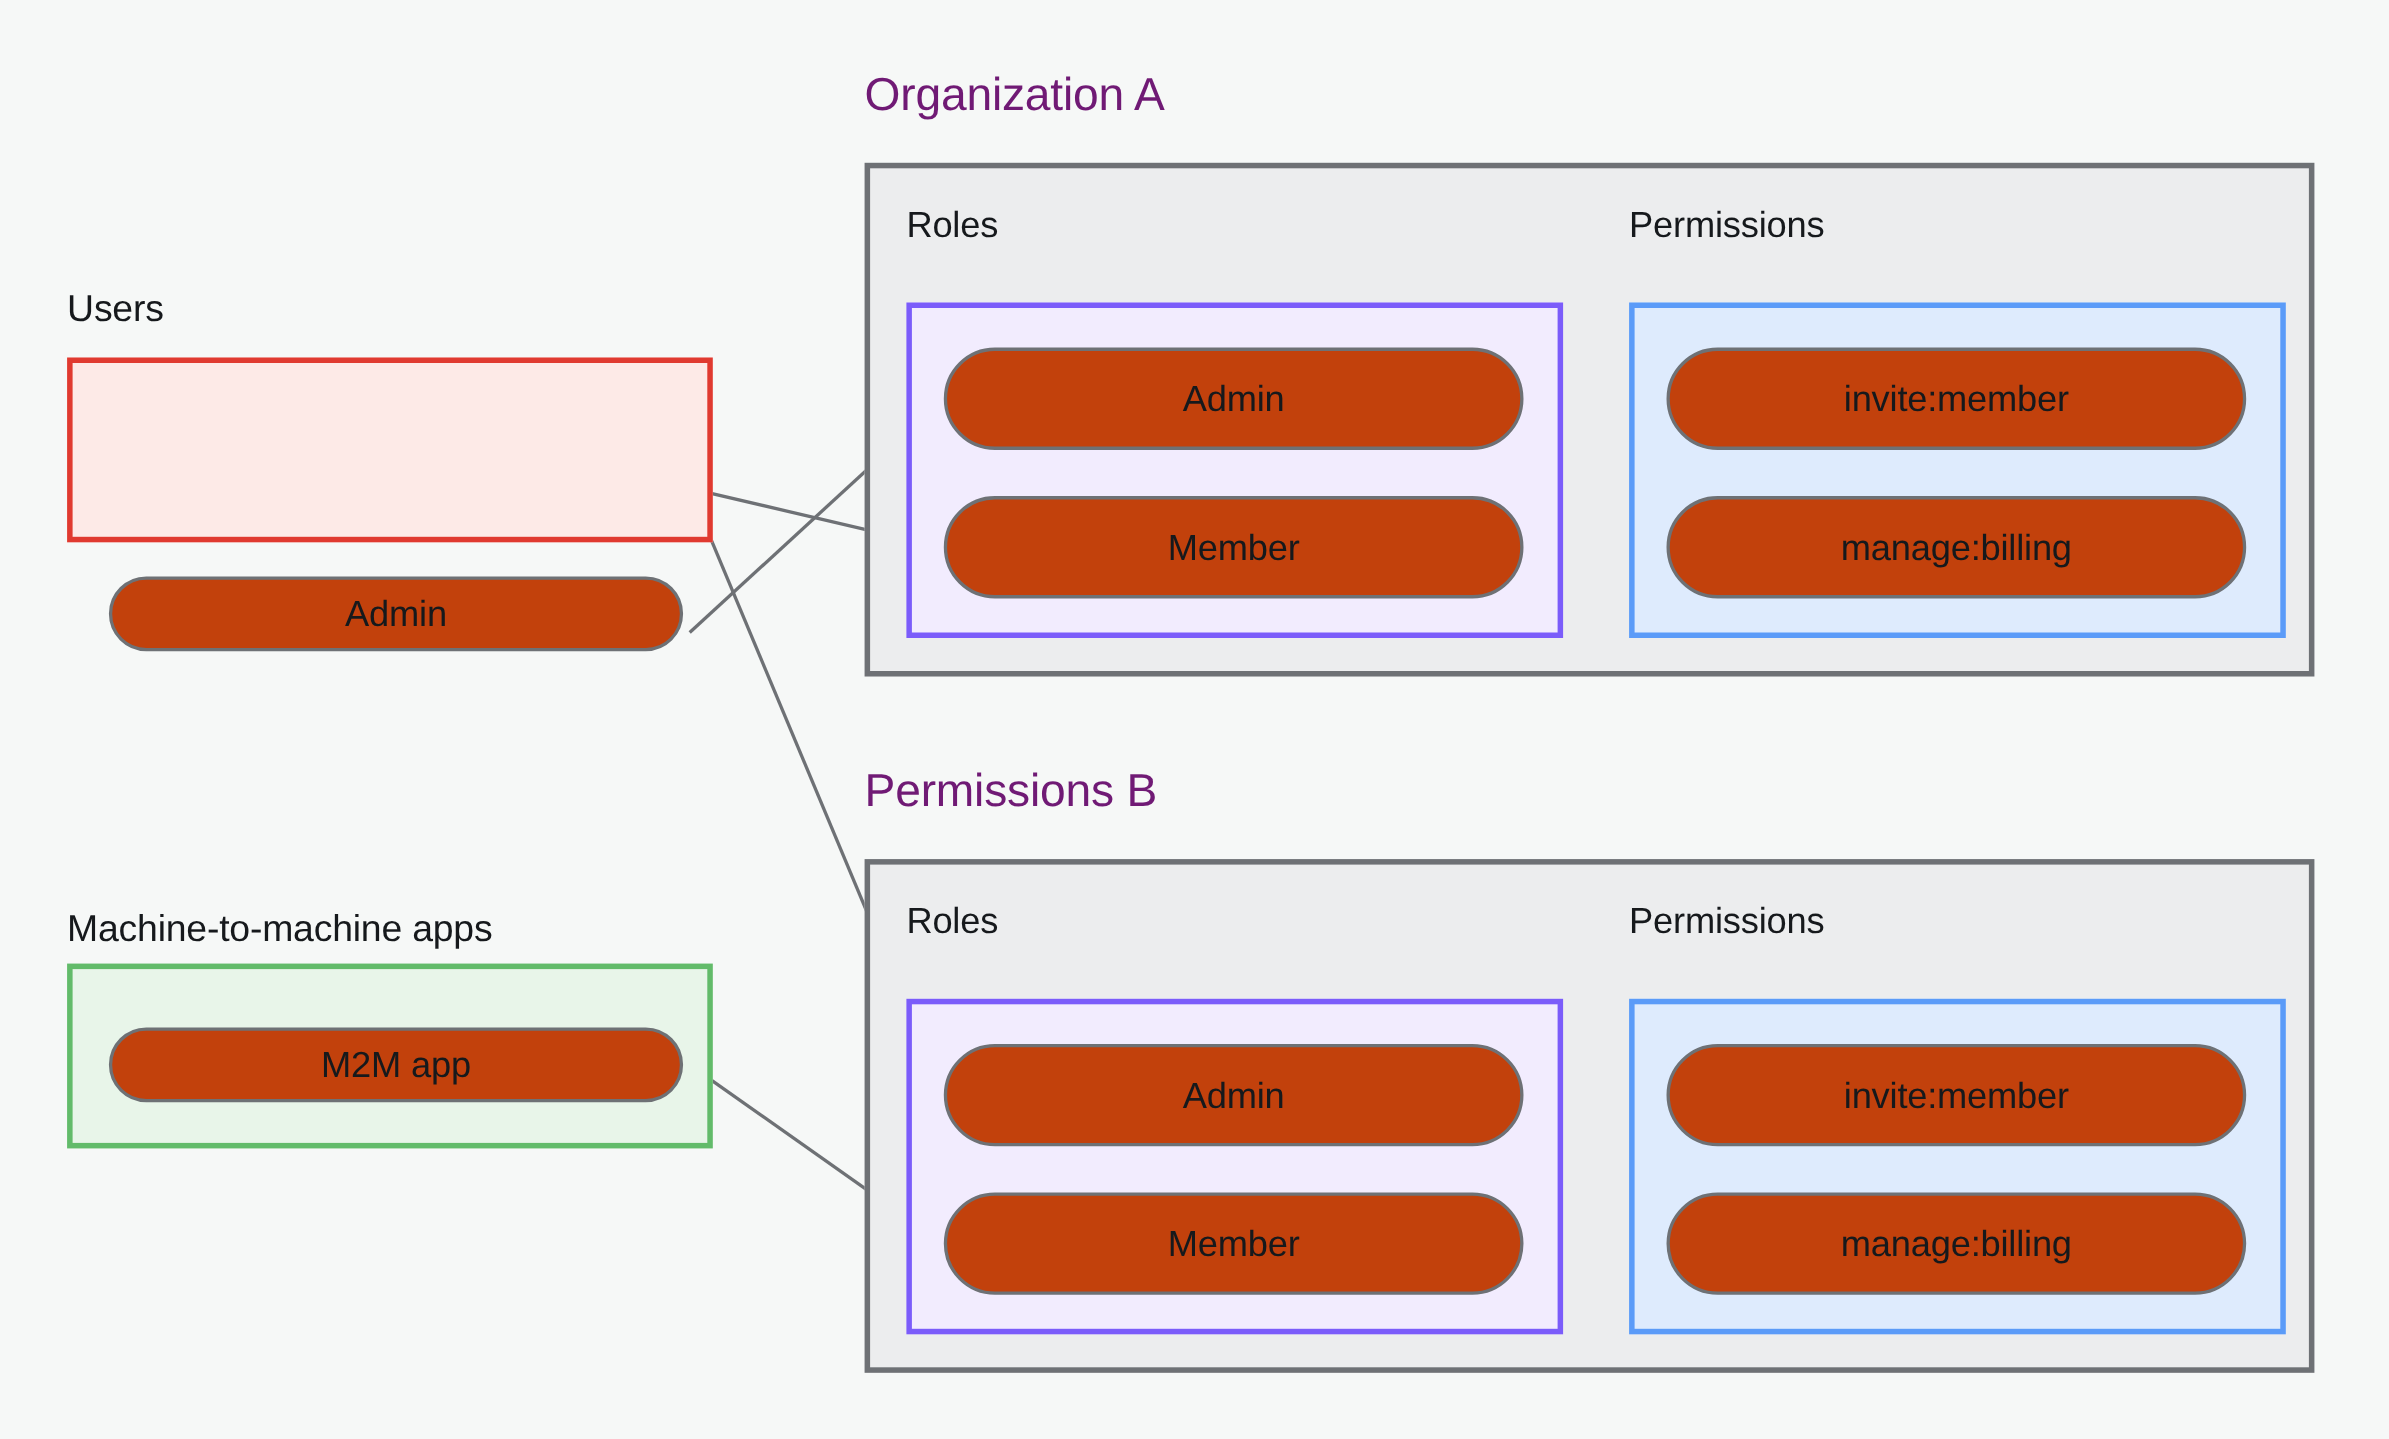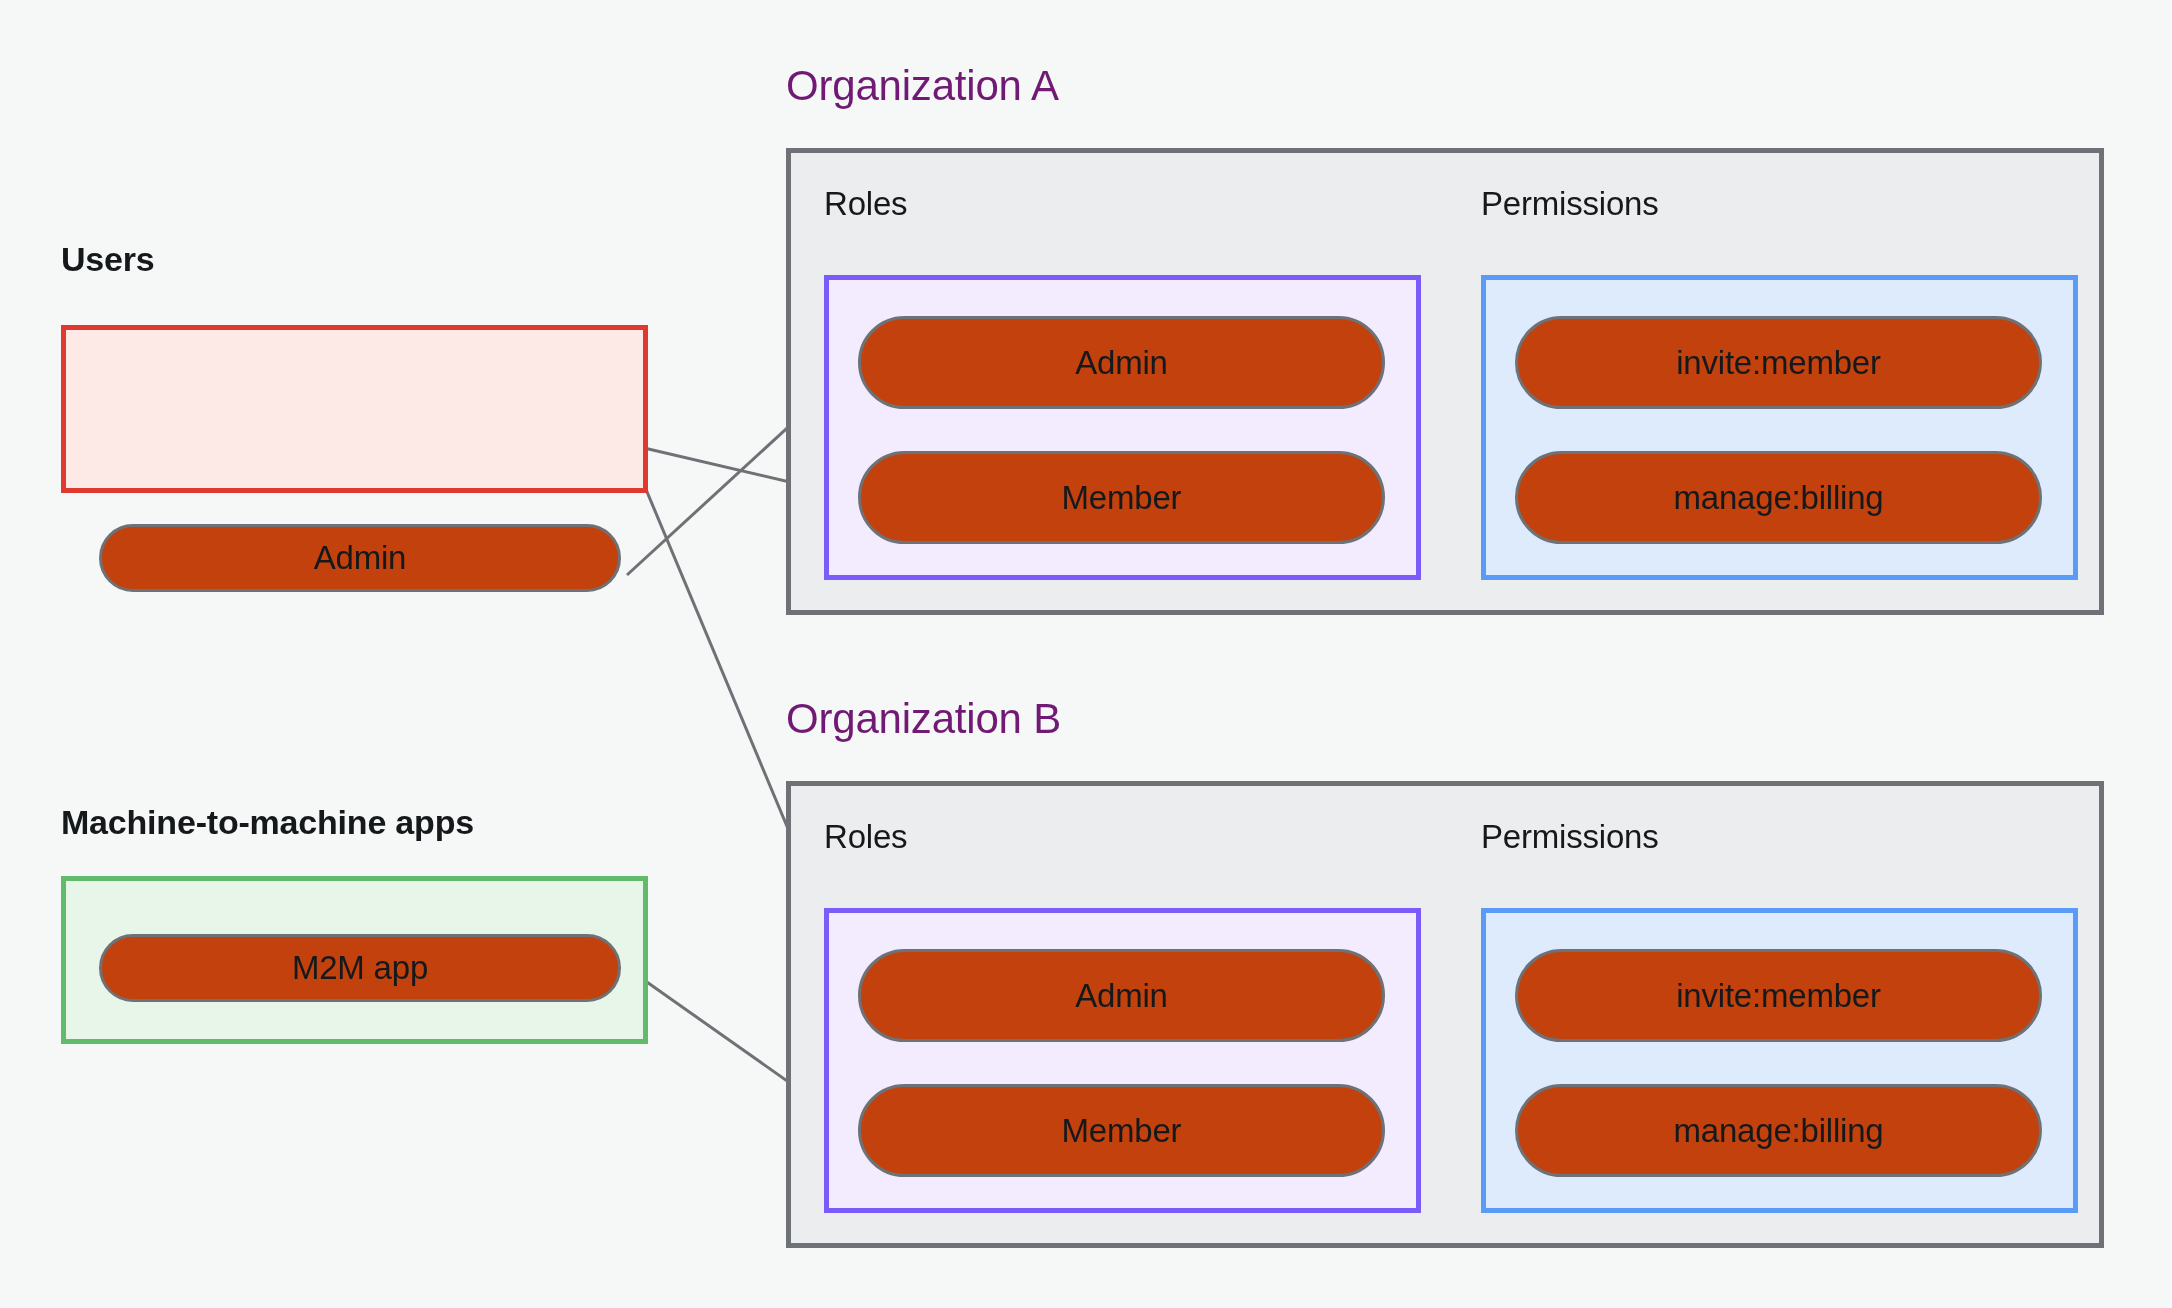--- a/index.html
+++ b/index.html
@@ -34,25 +34,26 @@
     fill: none;
   }
   .edge-dot {
     fill: #6e7175;
   }
 
   
   .group-title {
     position: absolute;
     font-size: 34px;
-    font-weight: 700;
+    font-weight: 400;
     color: #16191c;
     letter-spacing: -0.2px;
     white-space: nowrap;
     z-index: 3;
+    margin-top: 22px;
   }
   .org-title {
     position: absolute;
     font-size: 42px;
     font-weight: 400;
     color: #701a75;
     letter-spacing: -0.2px;
     white-space: nowrap;
     z-index: 3;
   }
@@ -180,21 +181,21 @@
   <div class="pill" style="left:858px; top:451px; width:527px; height:93px;">Member</div>
 
   <div class="section-title" style="left:1481px; top:185px;">Permissions</div>
 
   <div class="container-box box-perms" style="left:1481px; top:275px; width:597px; height:305px;"></div>
 
   <div class="pill" style="left:1515px; top:316px; width:527px; height:93px;">invite:member</div>
 
   <div class="pill" style="left:1515px; top:451px; width:527px; height:93px;">manage:billing</div>
 
-  <div class="org-title" style="left:786px; top:695px;">Organization B</div>
+  <div class="org-title" style="left:786px; top:695px;">Permissions B</div>
 
   <div class="container-box box-org" style="left:786px; top:781px; width:1318px; height:467px;"></div>
 
   <div class="section-title" style="left:824px; top:818px;">Roles</div>
 
   <div class="container-box box-roles" style="left:824px; top:908px; width:597px; height:305px;"></div>
 
   <div class="pill" style="left:858px; top:949px; width:527px; height:93px;">Admin</div>
 
   <div class="pill" style="left:858px; top:1084px; width:527px; height:93px;">Member</div>

